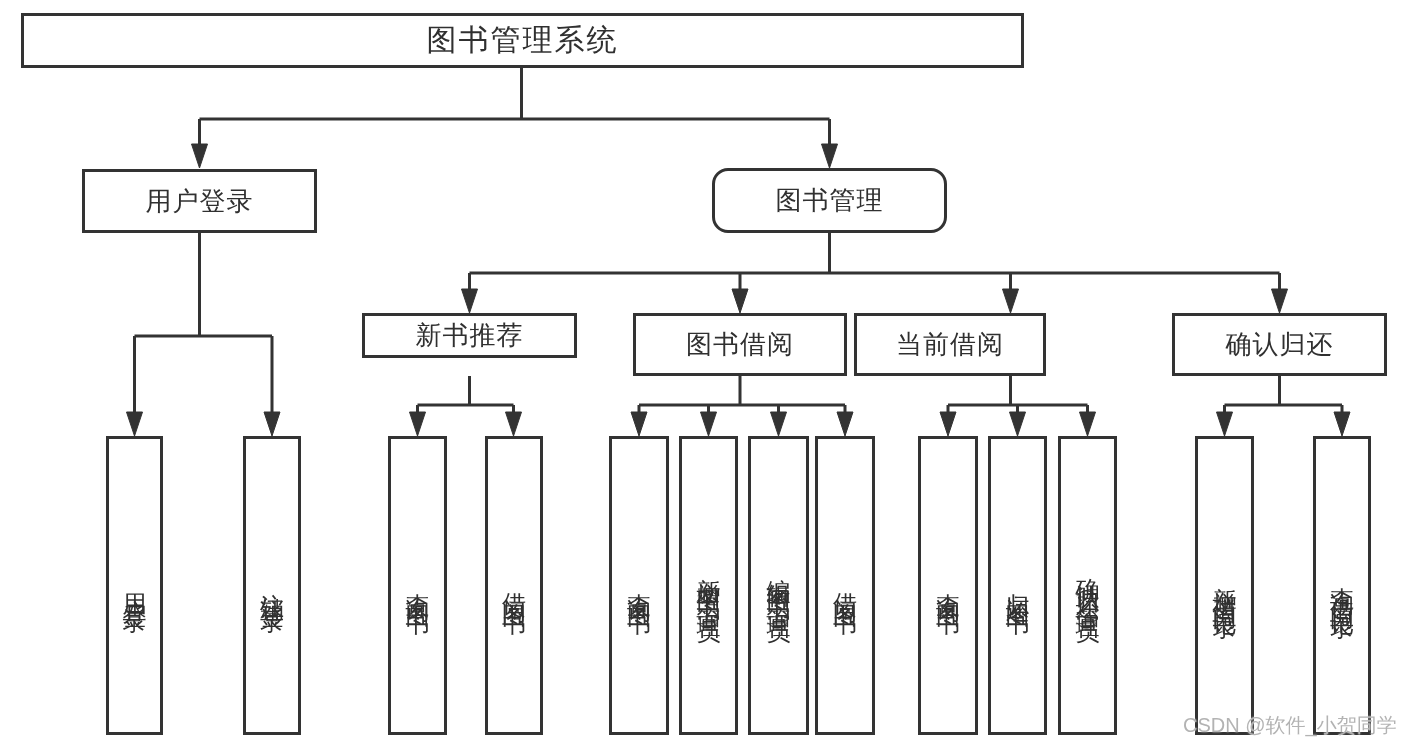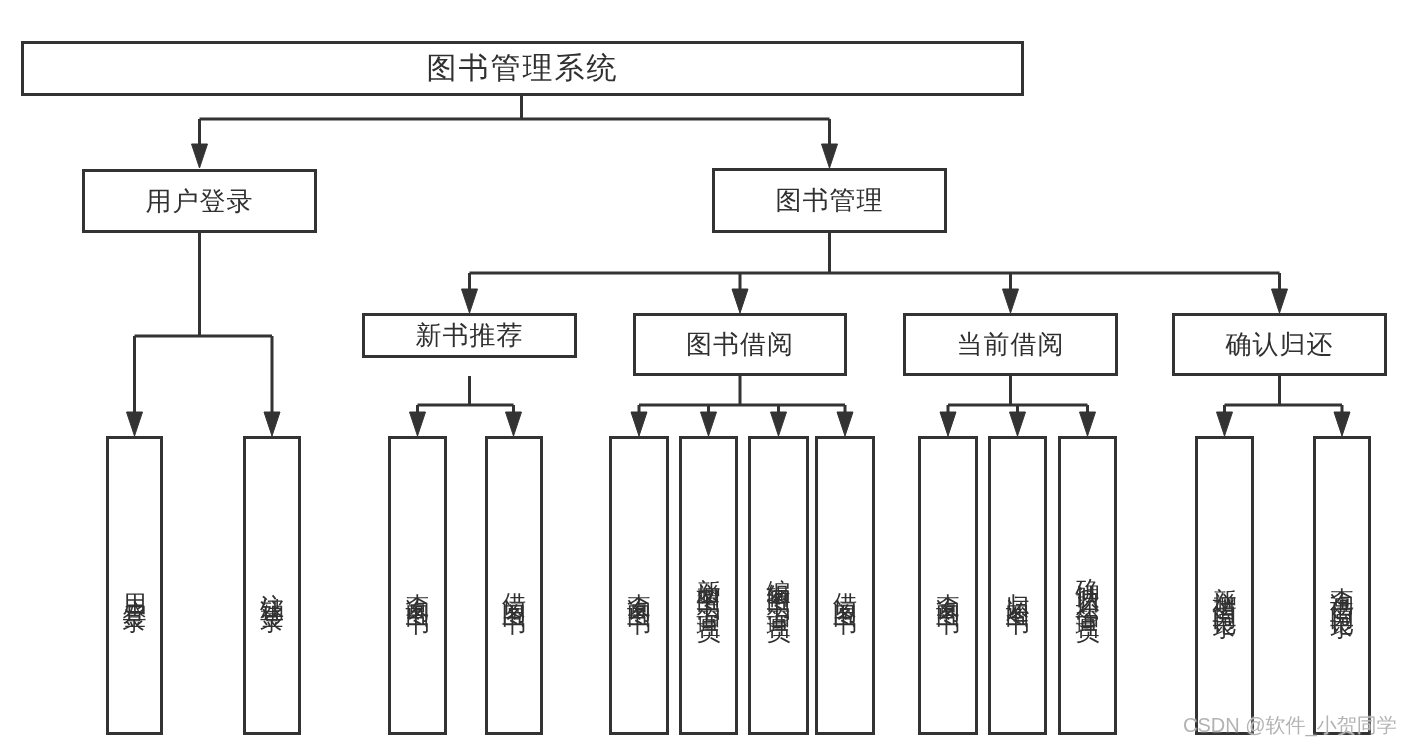--- a/index.html
+++ b/index.html
@@ -114,38 +114,38 @@
       M770.5 412 H786.5 L778.5 436 Z
       M837 412 H853 L845 436 Z
       M940 412 H956 L948 436 Z
       M1009.5 412 H1025.5 L1017.5 436 Z
       M1079.5 412 H1095.5 L1087.5 436 Z
       M1216.5 412 H1232.5 L1224.5 436 Z
       M1334 412 H1350 L1342 436 Z
     "></path>
   </svg>
 
-  <div class="box root-label" style="left:21px; top:13px; width:1003px; height:55px;margin-top:28px;">
+  <div class="box root-label" style="left:21px; top:13px; width:1003px; height:55px;">
     <span>图书管理系统</span>
   </div>
 
   <div class="box h-label" style="left:82px; top:169px; width:235px; height:64px;">
     <span>用户登录</span>
   </div>
-  <div class="box h-label" style="left:712px; top:168px; width:235px; height:65px;">
+  <div class="box h-label" style="left:712px; top:168px; width:235px; height:65px;border-radius:16px;">
     <span>图书管理</span>
   </div>
 
   <div class="box h-label" style="left:362px; top:313px; width:215px; height:45px;">
     <span>新书推荐</span>
   </div>
   <div class="box h-label" style="left:633px; top:313px; width:214px; height:63px;text-align:right;">
     <span>图书借阅</span>
   </div>
-  <div class="box h-label" style="left:903px; top:313px; width:215px; height:63px;">
+  <div class="box h-label" style="left:854px; top:313px; width:192px; height:63px;">
     <span>当前借阅</span>
   </div>
   <div class="box h-label" style="left:1172px; top:313px; width:215px; height:63px;">
     <span>确认归还</span>
   </div>
 
   <div class="box leaf" style="left:106px; top:436px; width:57px; height:299px;">
     <span>用户登录</span>
   </div>
   <div class="box leaf" style="left:243px; top:436px; width:58px; height:299px;">

